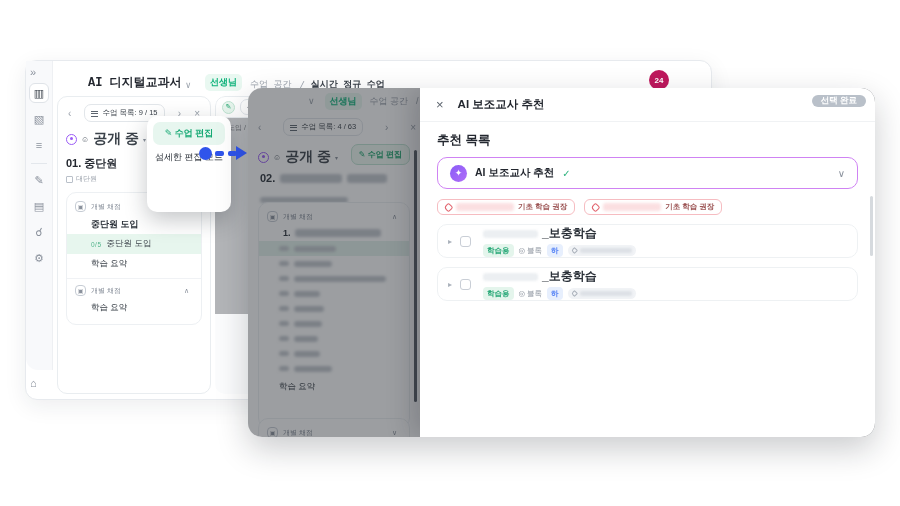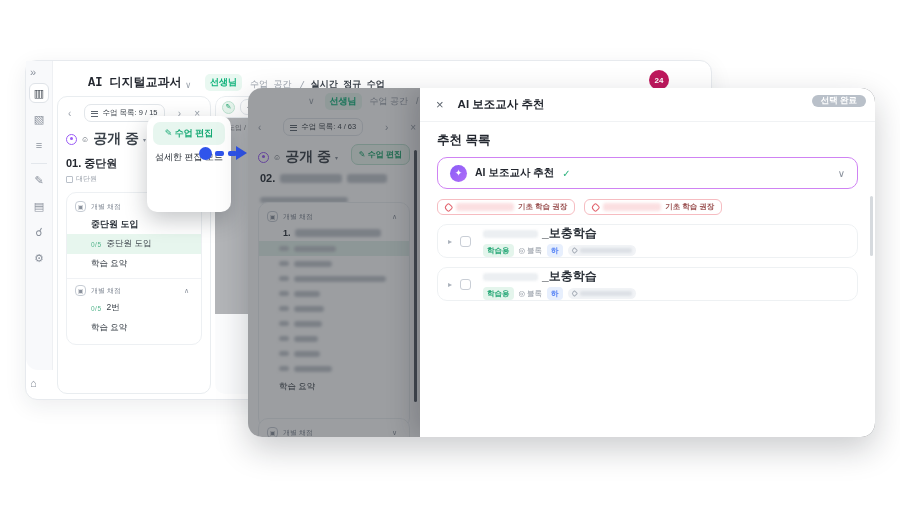--- a/index.html
+++ b/index.html
@@ -211,24 +211,20 @@
       <div class="sec-row">
         <span>학습 요약</span>
       </div>
       <div class="sec-div"></div>
       <div class="sec-hdr">
         <span class="sec-hdr-ico">▣</span>
         <span class="sec-hdr-label">개별 채점</span>
         <span class="sec-hdr-caret">∧</span>
       </div>
       <div class="sec-row">
-        <span class="prog">0/5</span>
-        <span>2번</span>
-      </div>
-      <div class="sec-row">
         <span>학습 요약</span>
       </div>
     </div>
   </div>
 
   <div id="panel2" class="abs">
     <div class="p2-toolbar">
       <span class="green-dot">✎</span>
       <span class="p2-pill">선</span>
     </div>

